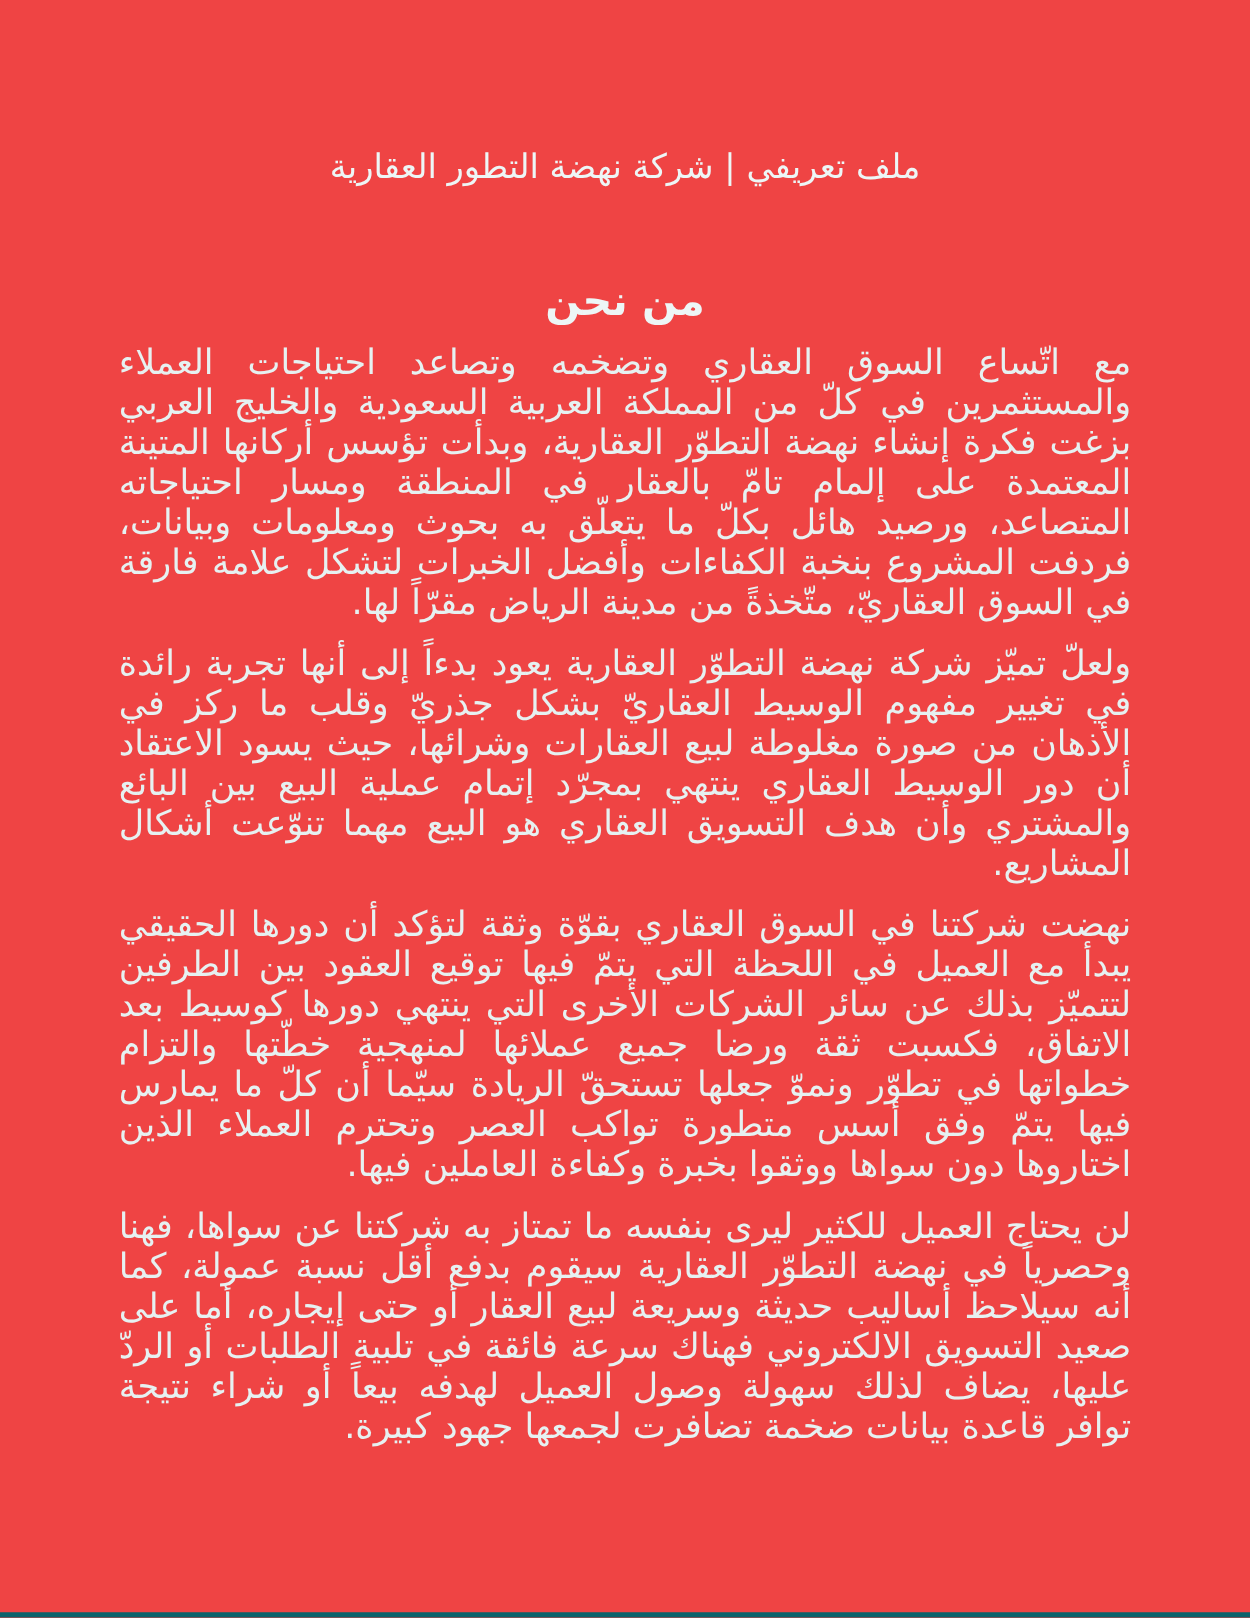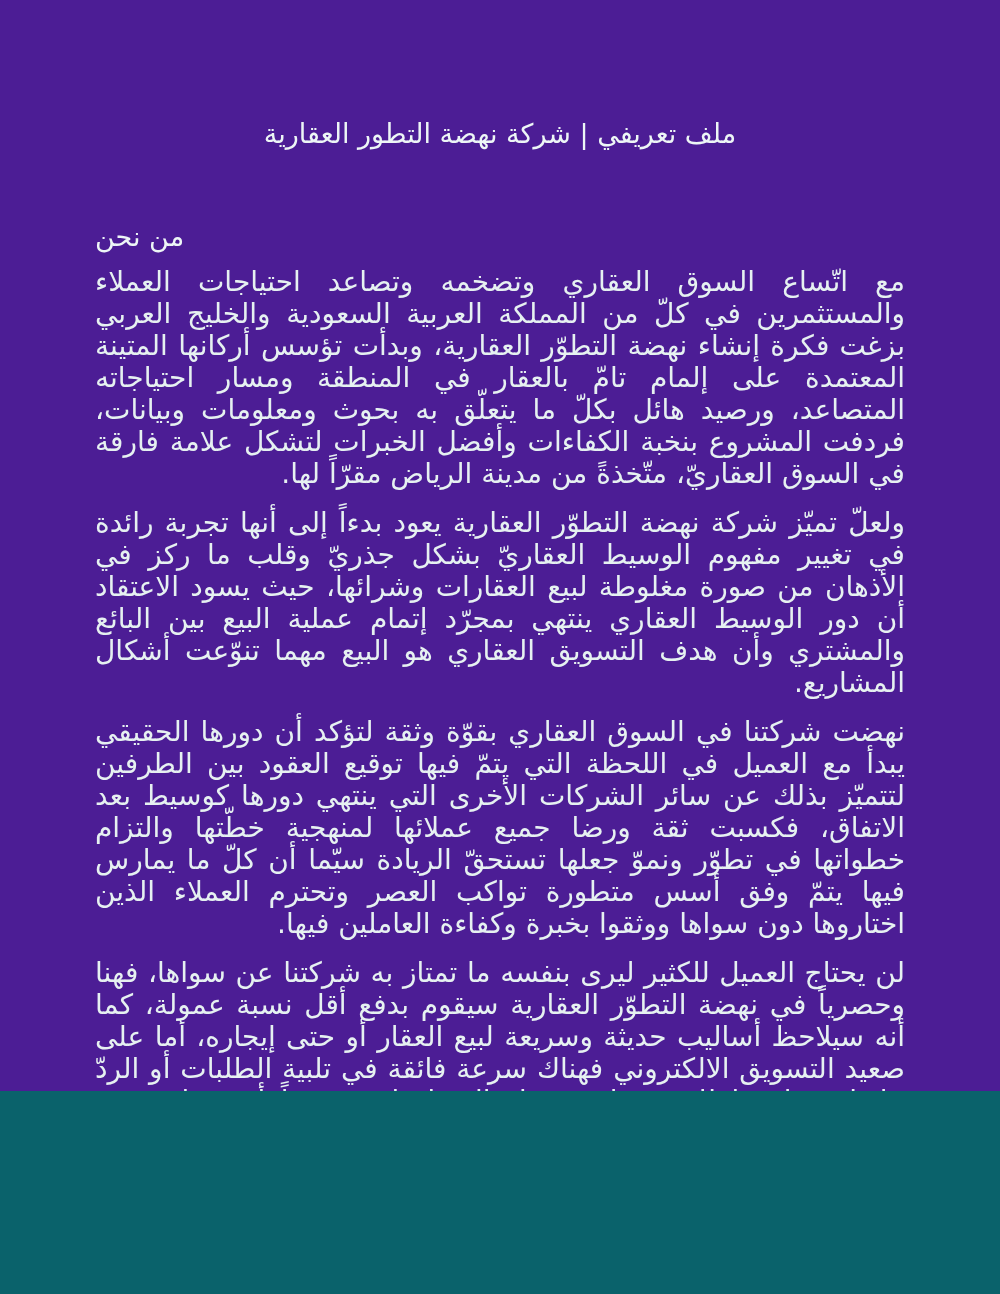--- a/index.html
+++ b/index.html
@@ -3,22 +3,22 @@
 <meta charset="utf-8">
 <style>
   html, body {
     margin: 0;
     padding: 0;
     background: #0A626B;
   }
   .page {
     position: relative;
     width: 1000px;
-    height: 1091px;
-    background: #4c1d95;
+    height: 1290px;
+    background: #ef4444;
     color: #E9F3F3;
     font-family: "DejaVu Sans", sans-serif;
     direction: rtl;
     overflow: hidden;
     box-sizing: border-box;
   }
   .doc-title {
     margin: 0;
     padding-top: 118px;
     text-align: center;
@@ -26,23 +26,23 @@
     font-weight: 500;
     letter-spacing: 0;
     color: #EDF6F6;
   }
   .content {
     padding: 0 95px;
     box-sizing: border-box;
   }
   .section-heading {
     margin: 72px 0 14px 0;
-    text-align: left;
-    font-size: 27px;
-    font-weight: 400;
+    text-align: center;
+    font-size: 33px;
+    font-weight: 700;
     color: #EDF6F6;
   }
   .body-paragraph {
     margin: 0 0 17px 0;
     font-size: 28px;
     line-height: 32px;
     font-weight: 400;
     text-align: justify;
     text-justify: inter-word;
     color: #E6F1F1;

